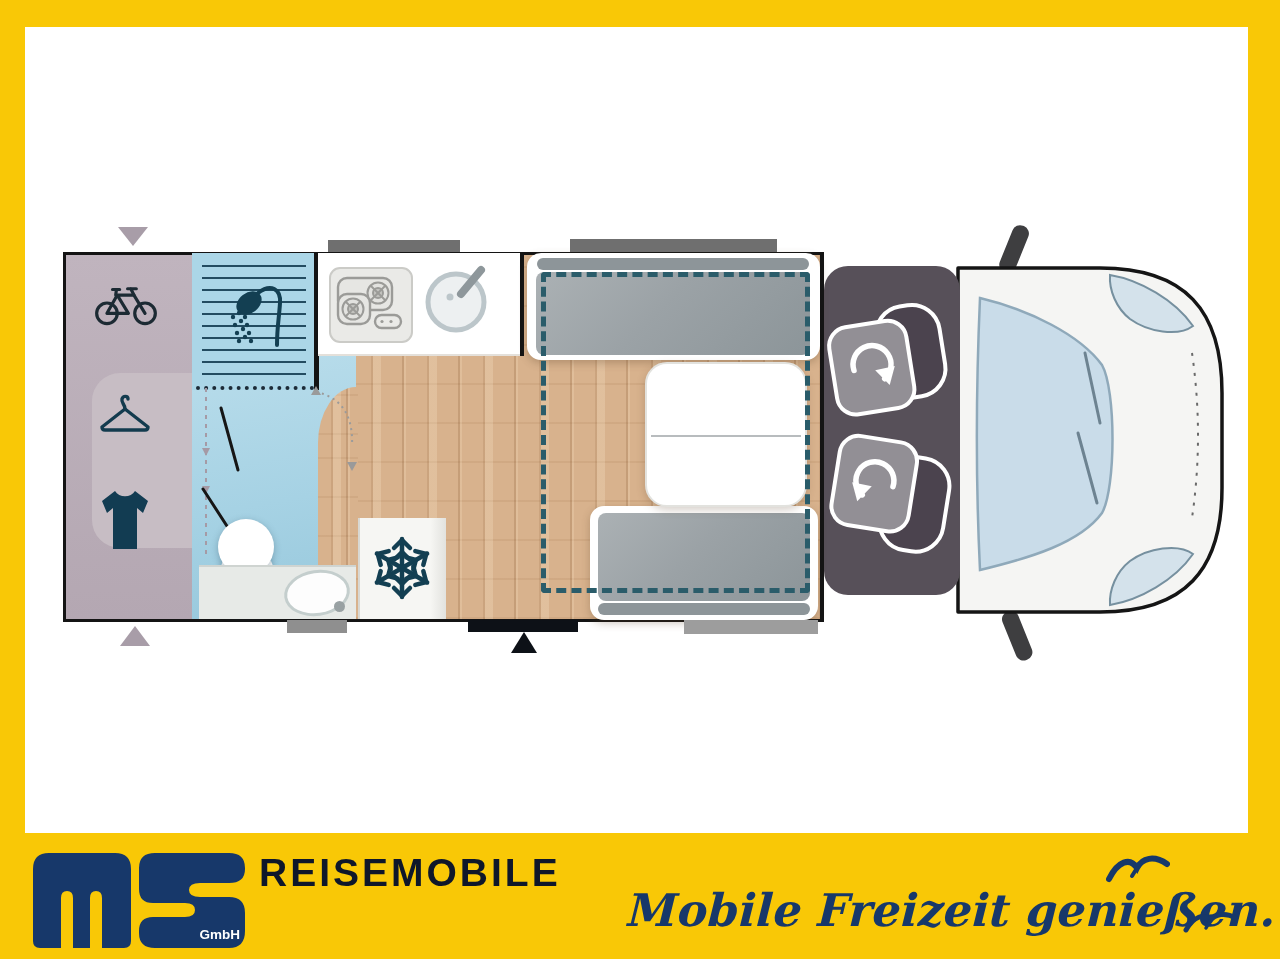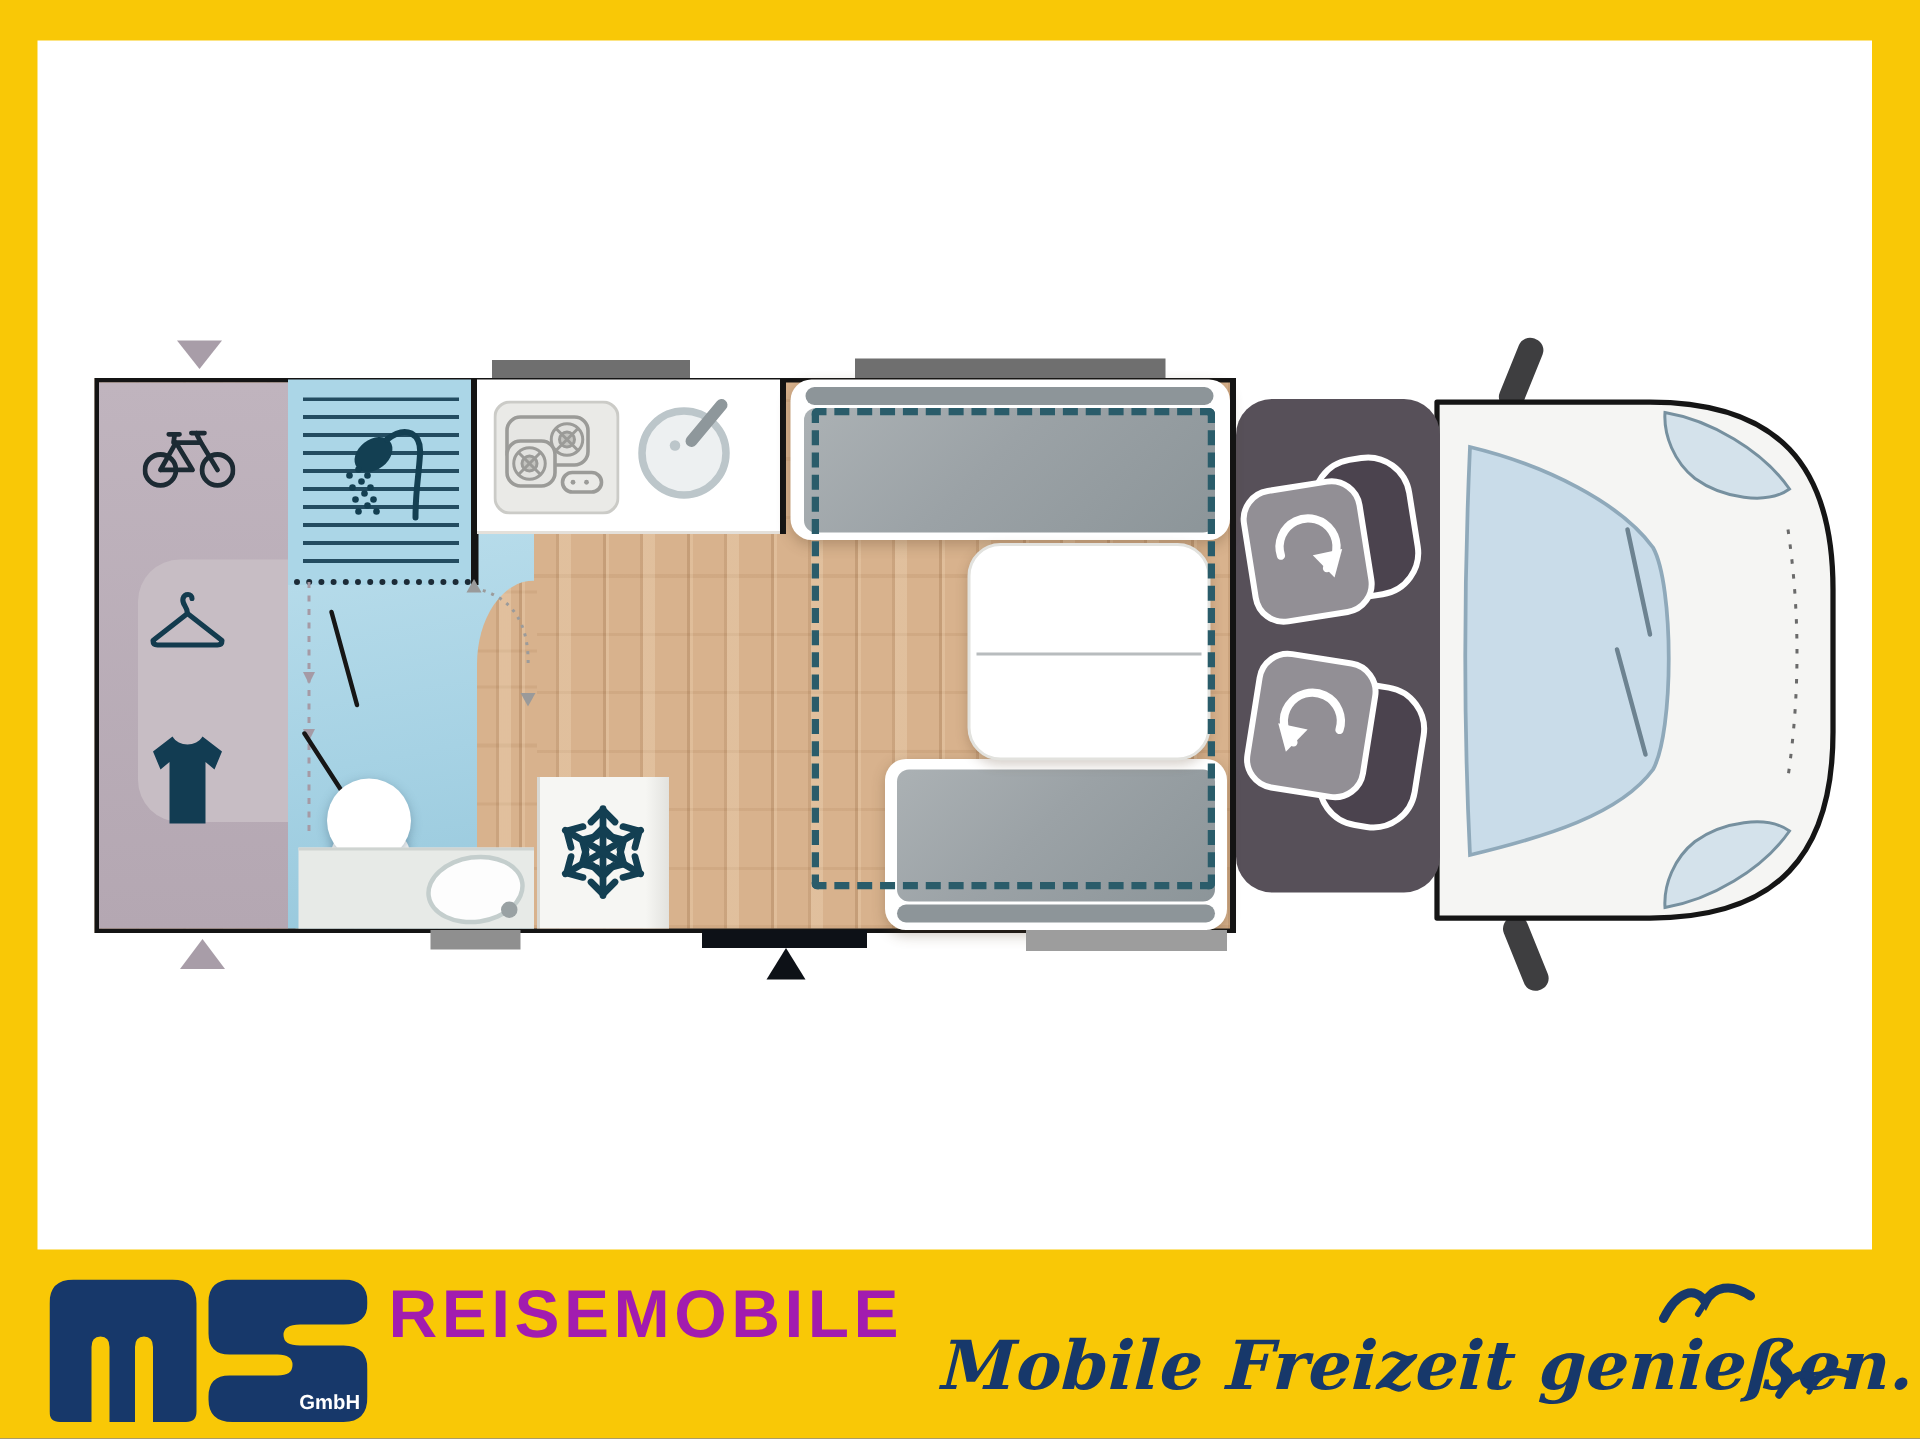--- a/index.html
+++ b/index.html
@@ -67,21 +67,21 @@
   .tri-top{left:118px;top:227px;border-left:15px solid transparent;border-right:15px solid transparent;
            border-top:19px solid #A89DA8;}
   .tri-bottom{left:120px;top:626px;border-left:15px solid transparent;border-right:15px solid transparent;
            border-bottom:20px solid #A89DA8;}
   .tri-entry{left:511px;top:632px;border-left:13px solid transparent;border-right:13px solid transparent;
            border-bottom:21px solid #0D1117;}
   .right-wall{left:820px;top:252px;width:4px;height:370px;background:#141414;}
 
   
   .brand-bar{left:0;top:833px;width:1280px;height:126px;}
-  .brand-text{color:#a21caf;font-weight:bold;font-size:45px;letter-spacing:3px;line-height:1;}
+  .brand-text{color:#0f172a;font-weight:bold;font-size:39px;letter-spacing:3px;line-height:1;}
   .slogan{color:#17386A;font-family:"DejaVu Serif",serif;font-style:italic;font-weight:bold;
           font-size:45px;line-height:1;white-space:nowrap;transform:skewX(-3deg);}
 </style>
 </head>
 <body>
 
 <div class="stage">
 
   <div class="abs white-area"></div>
 

